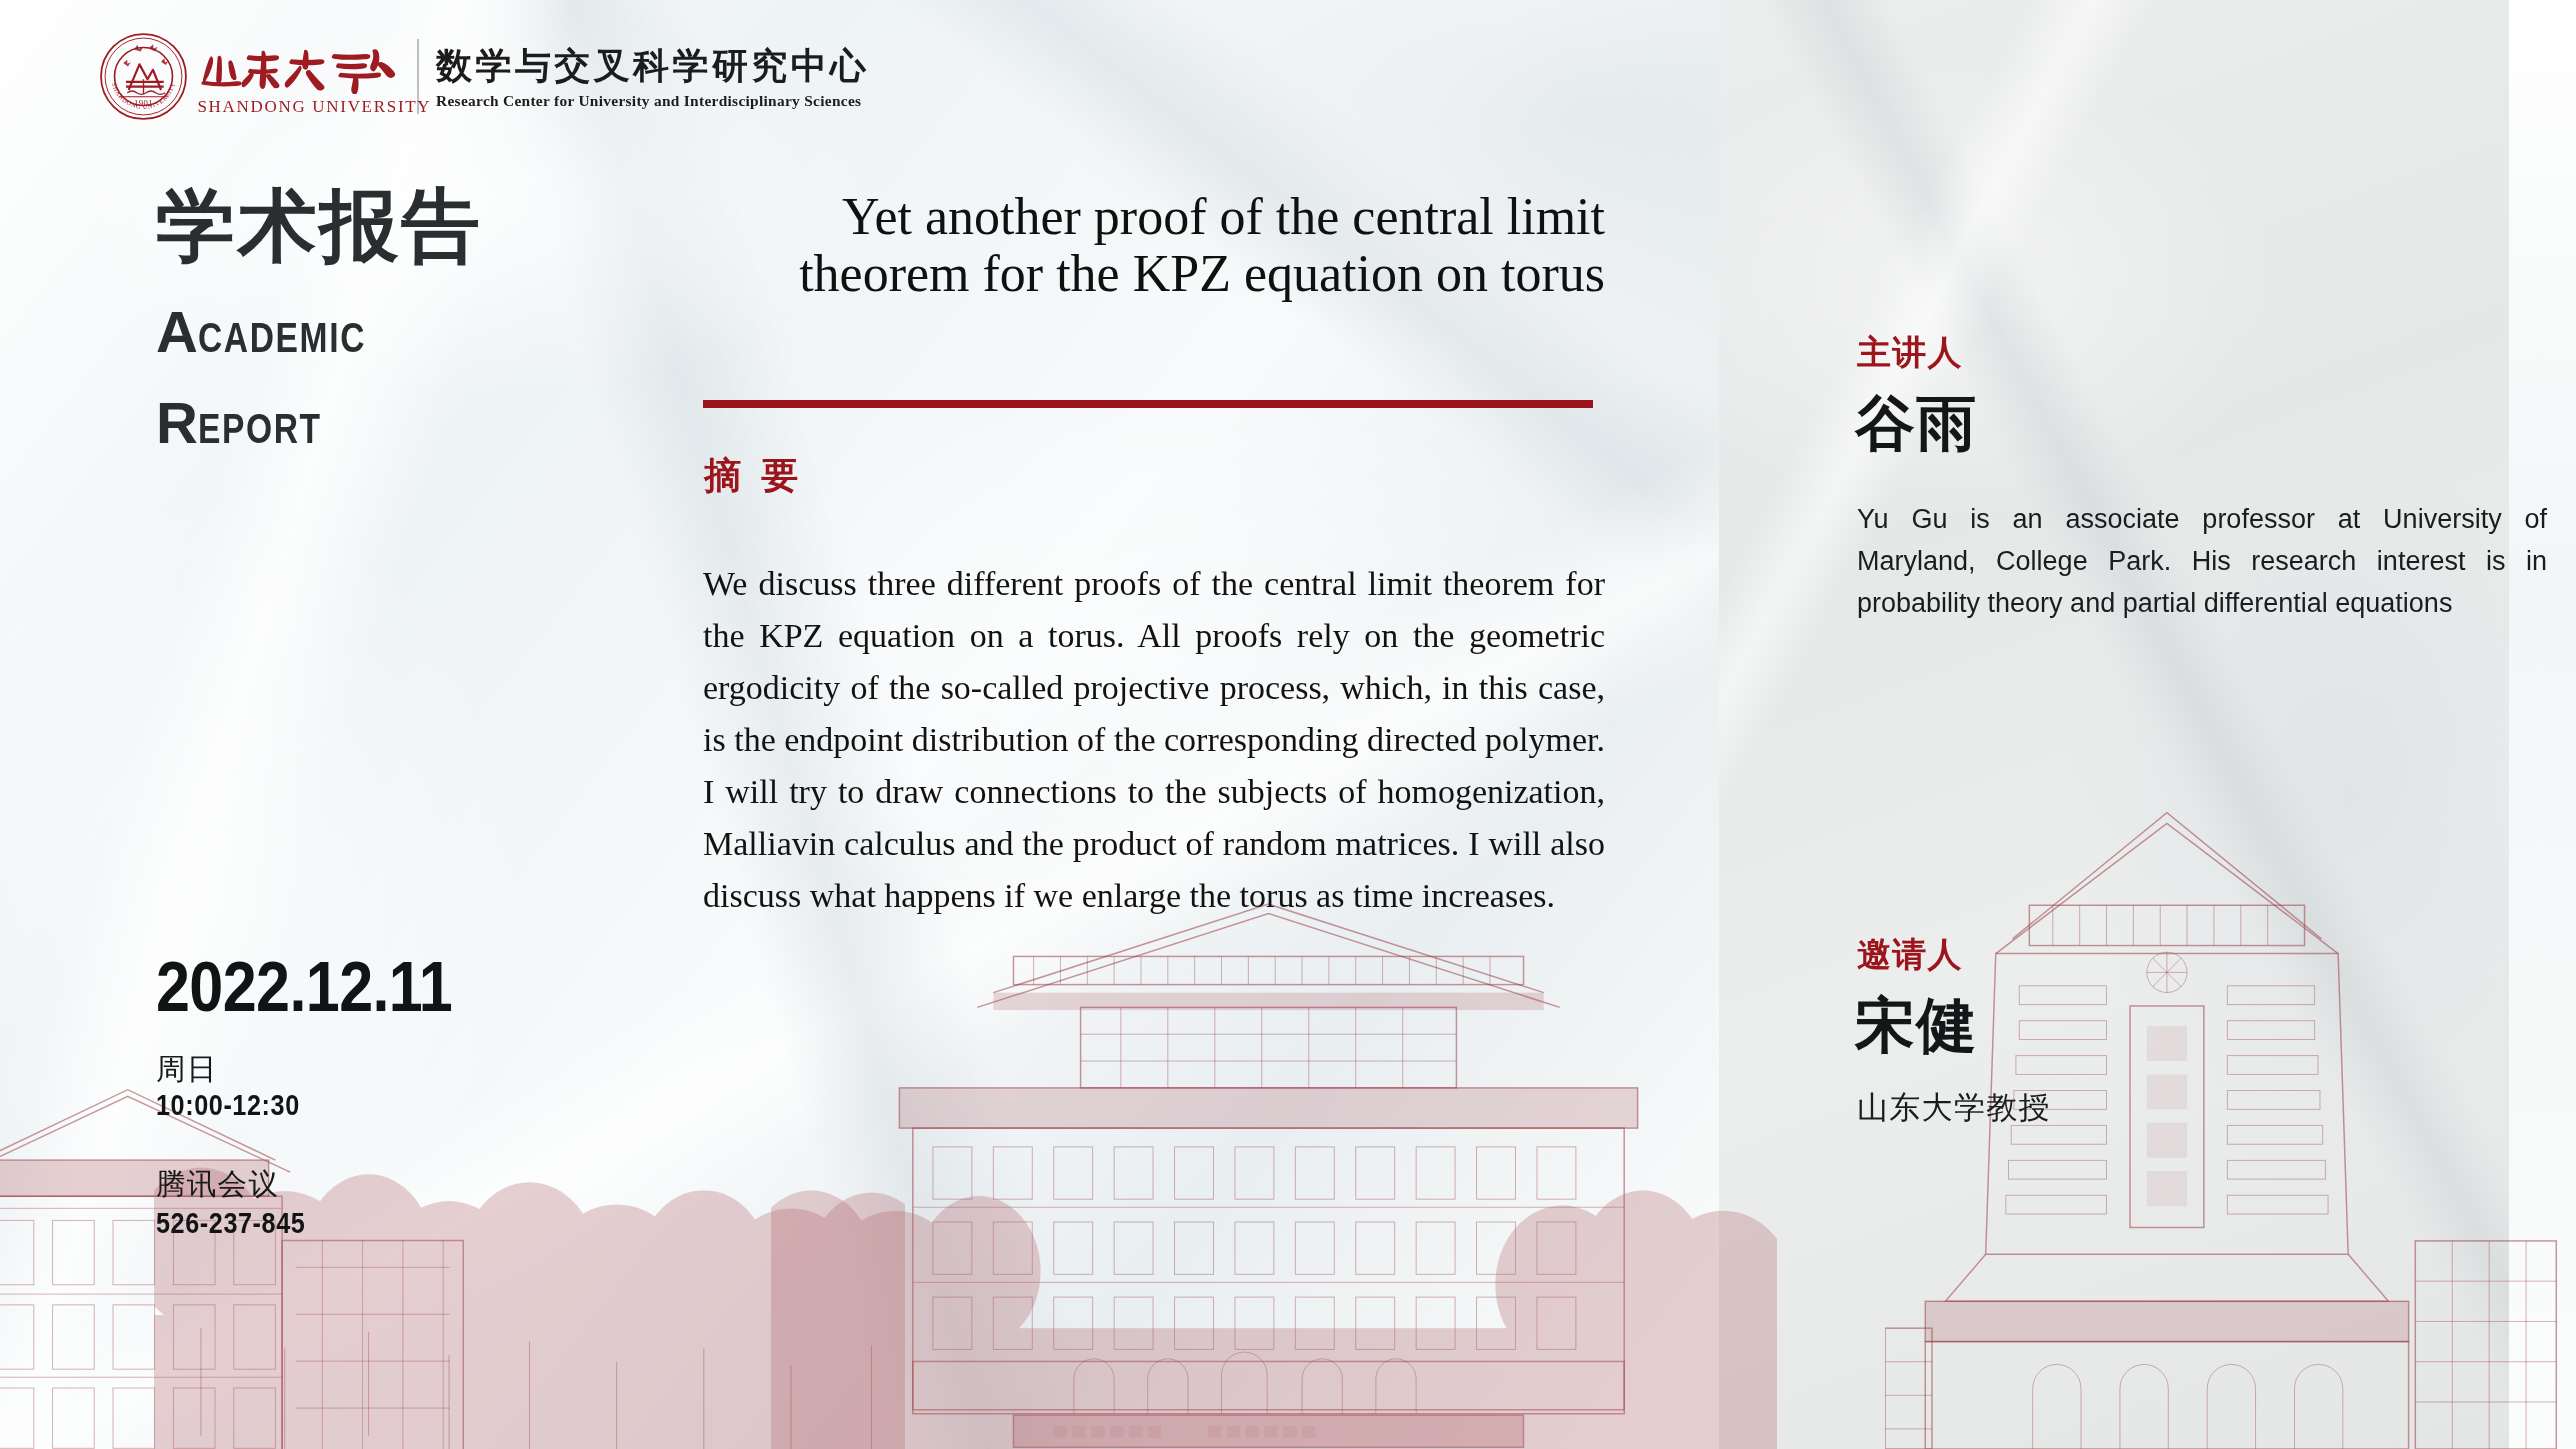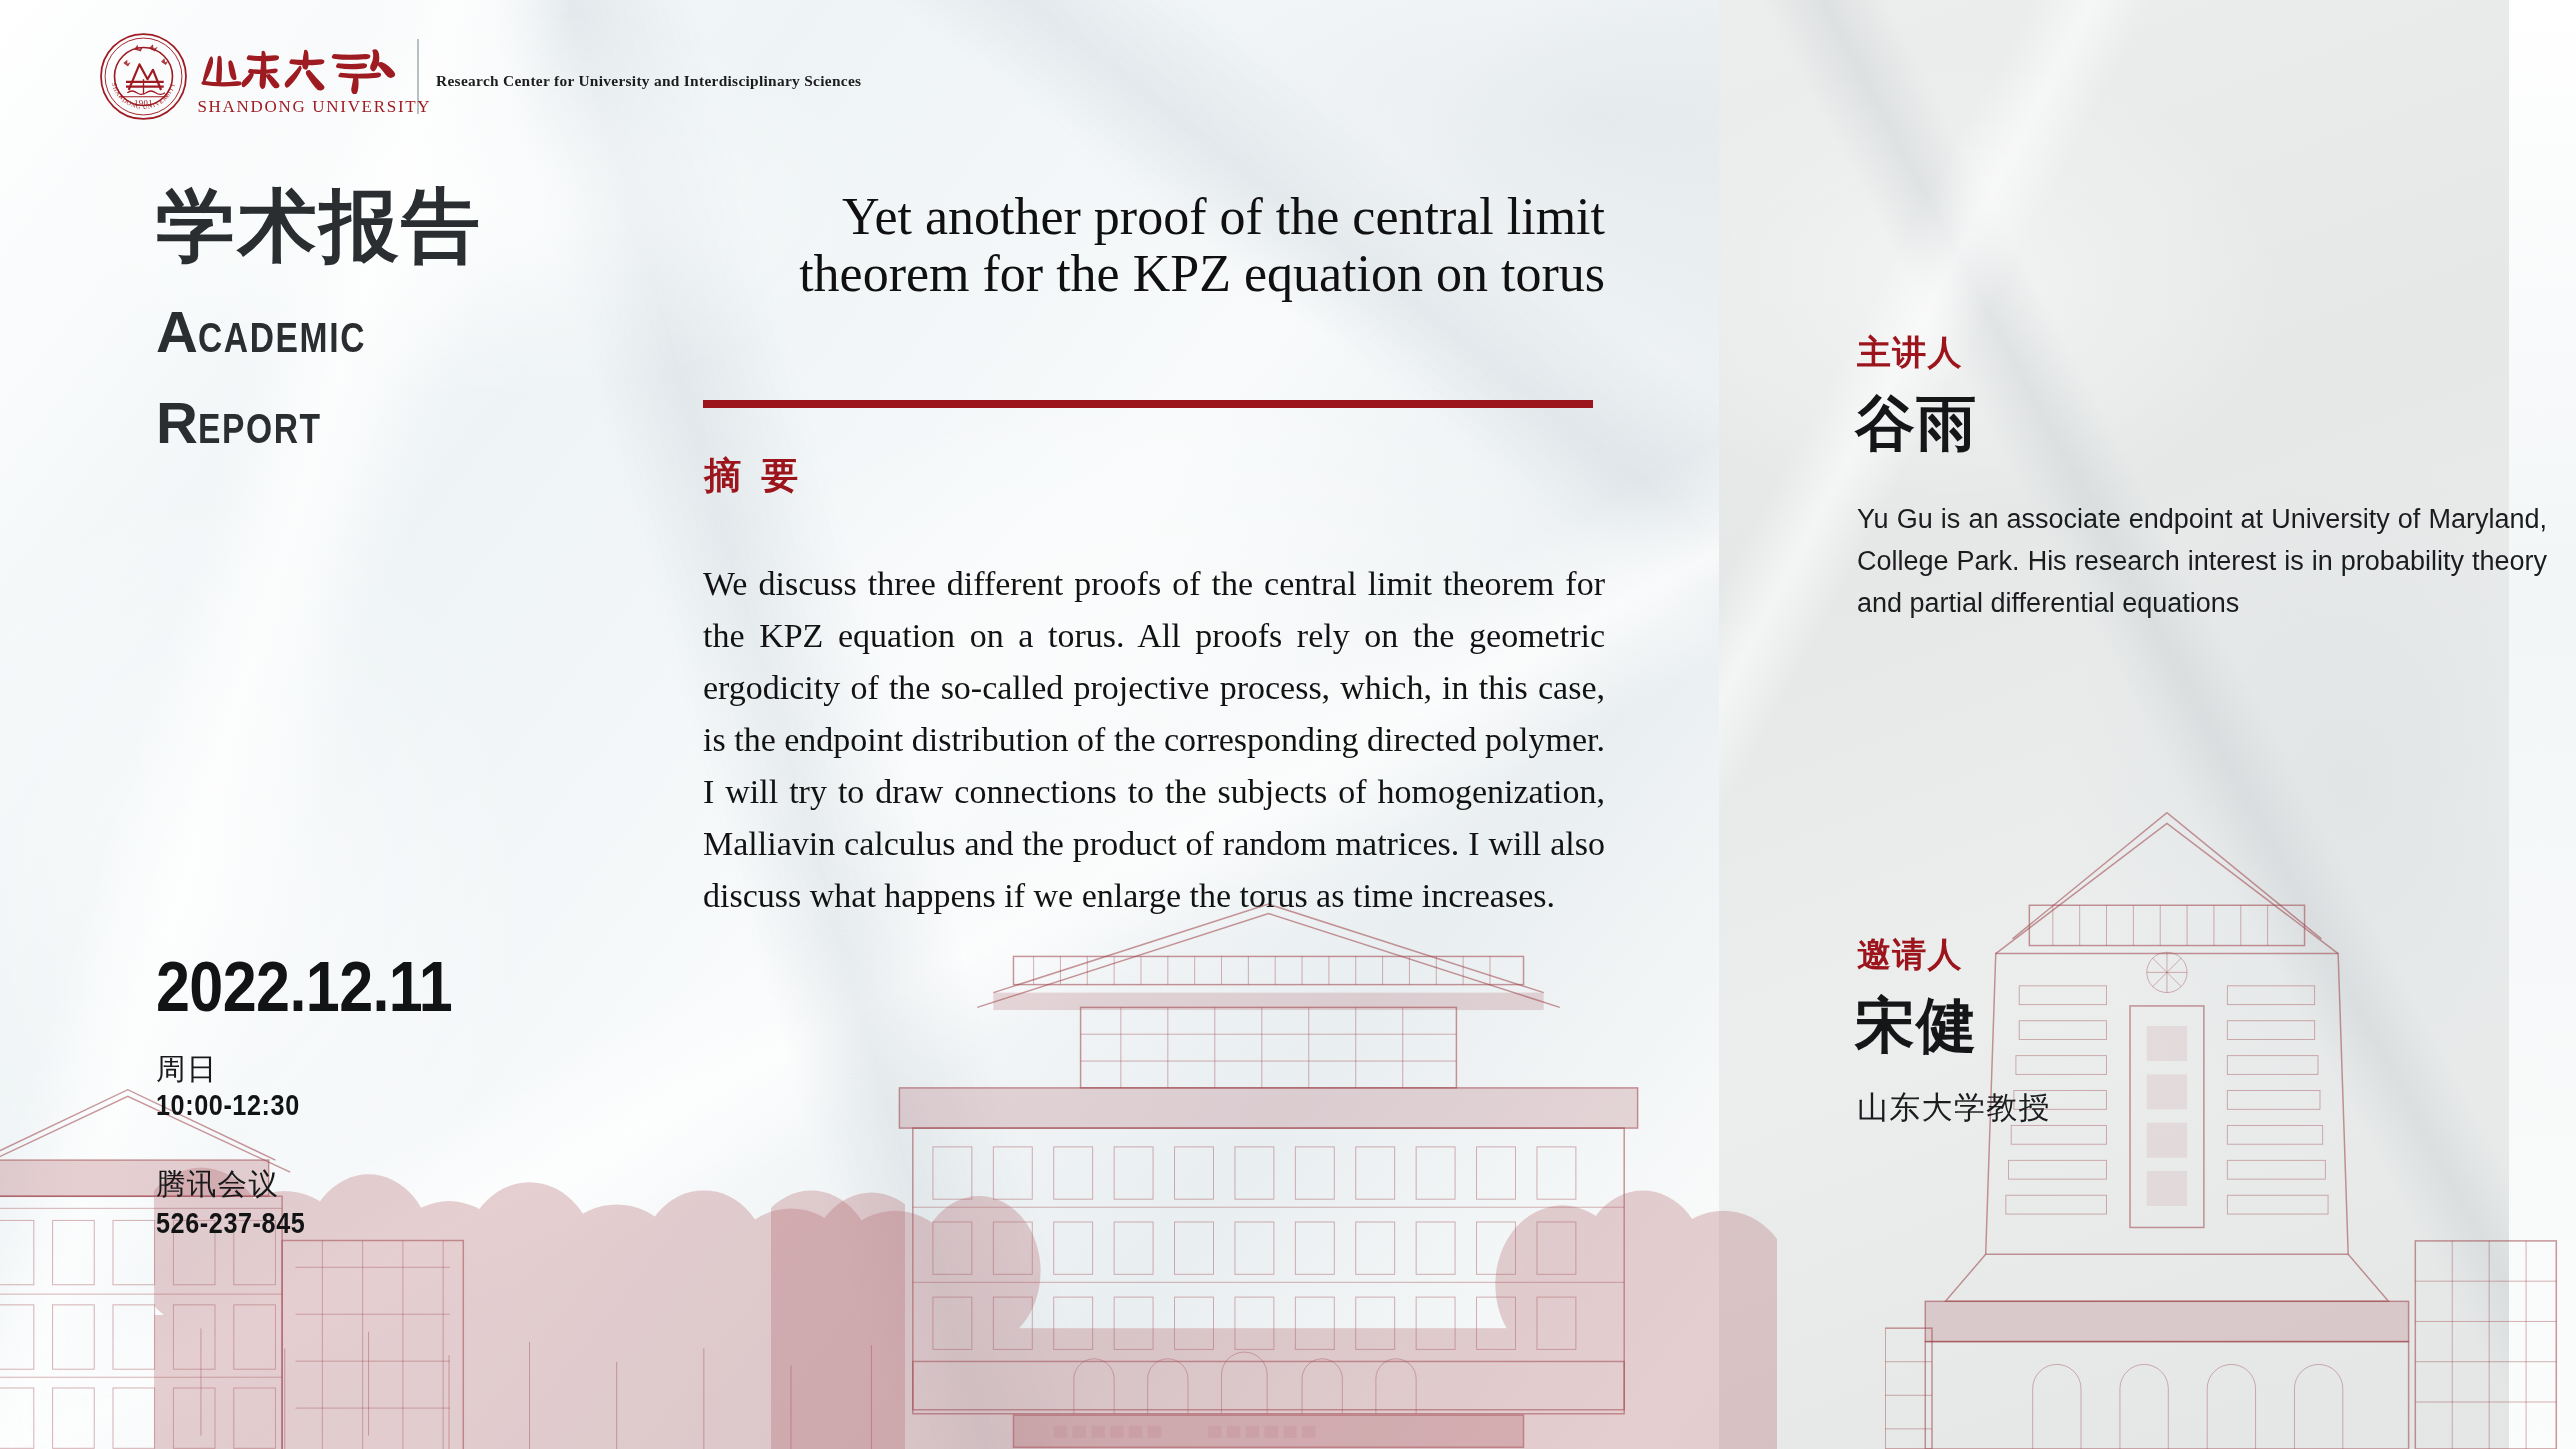--- a/index.html
+++ b/index.html
@@ -501,20 +501,21 @@
               <path d="M276 30 q10 4 18 14 q5 6 -1 9 q-6 3 -11 -4 q-7 -9 -11 -13 q-4 -6 5 -6z"></path>
             </g>
           </svg>
         </div>
         <div id="sdEn">SHANDONG UNIVERSITY</div>
       </div>
 
       <div id="vdiv"></div>
 
       <div id="centerName">
+        <div id="centerCn">数学与交叉科学研究中心</div>
         <div id="centerEn">Research Center for University and Interdisciplinary Sciences</div>
       </div>
 
     </div>
   </div>
 
   <div id="leftCol">
 
     <div id="bigCn">学术报告</div>
 
@@ -545,21 +546,21 @@
   <div id="centerCol">
     <div id="talkTitle">Yet another proof of the central limit theorem for the KPZ equation on torus</div>
     <div id="titleRule"></div>
     <div id="abstractLabel">摘要</div>
     <div id="abstractBody">We discuss three different proofs of the central limit theorem for the KPZ equation on a torus. All proofs rely on the geometric ergodicity of the so-called projective process, which, in this case, is the endpoint distribution of the corresponding directed polymer. I will try to draw connections to the subjects of homogenization, Malliavin calculus and the product of random matrices. I will also discuss what happens if we enlarge the torus as time increases.</div>
   </div>
 
   <div id="rcContent">
     <div class="rLabel" id="speakerLabel">主讲人</div>
     <div class="rName" id="speakerName">谷雨</div>
-    <div id="speakerBio">Yu Gu is an associate endpoint at University of Maryland, College Park. His research interest is in probability theory and partial differential equations</div>
+    <div id="speakerBio">Yu Gu is an associate professor at University of Maryland, College Park. His research interest is in probability theory and partial differential equations</div>
 
     <div class="rLabel" id="inviterLabel">邀请人</div>
     <div class="rName" id="inviterName">宋健</div>
     <div id="inviterAffil">山东大学教授</div>
   </div>
 
 </div>
 
 
 </body></html>

